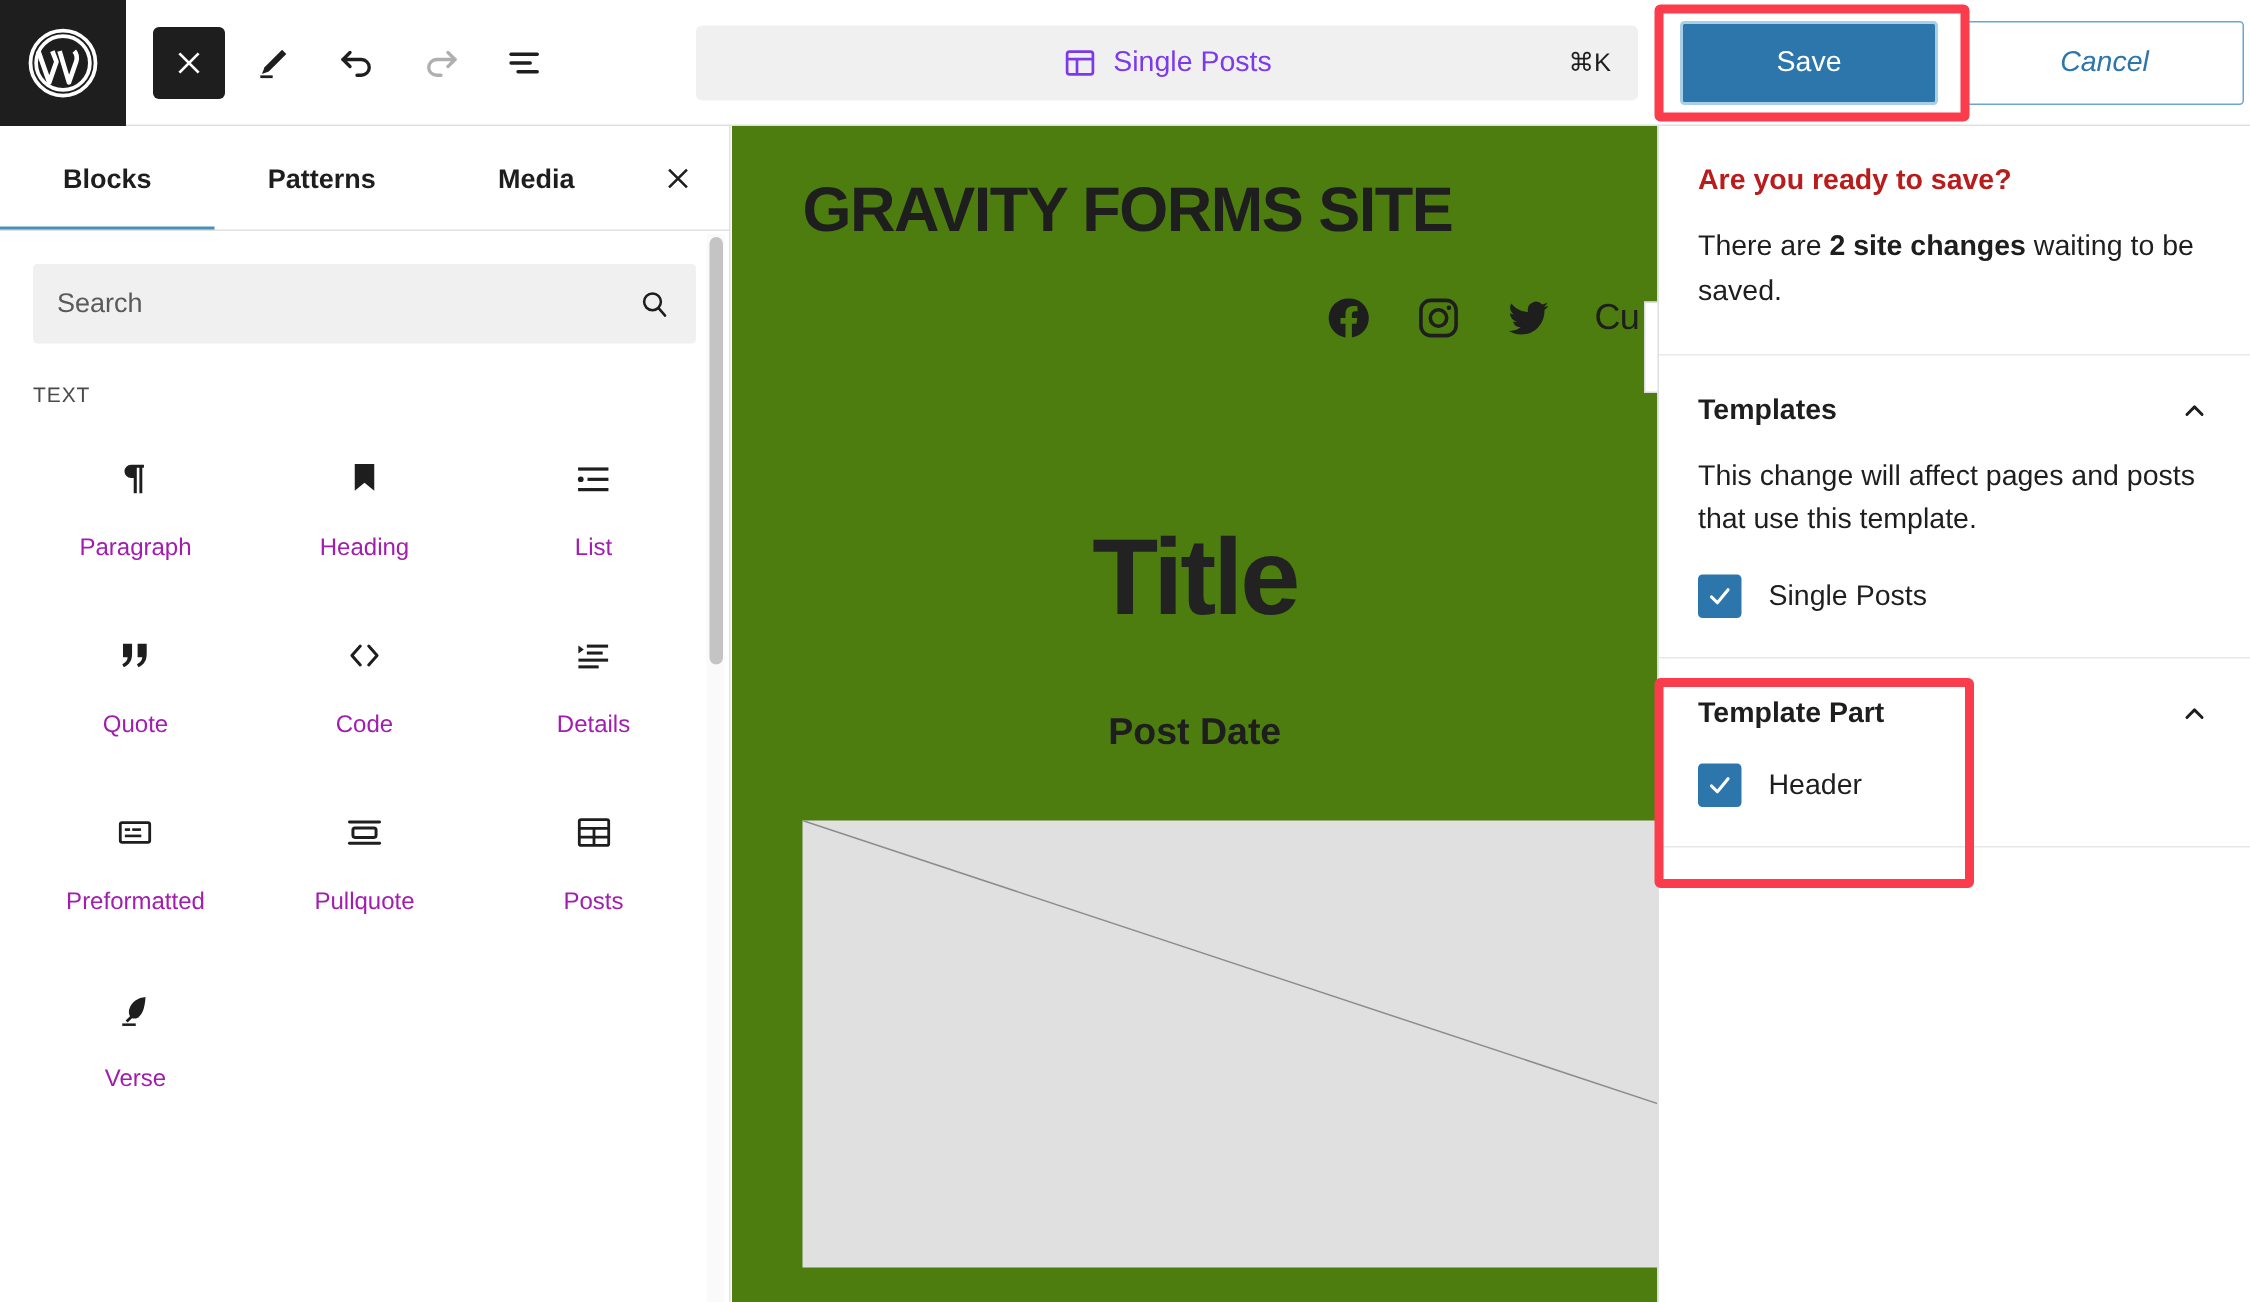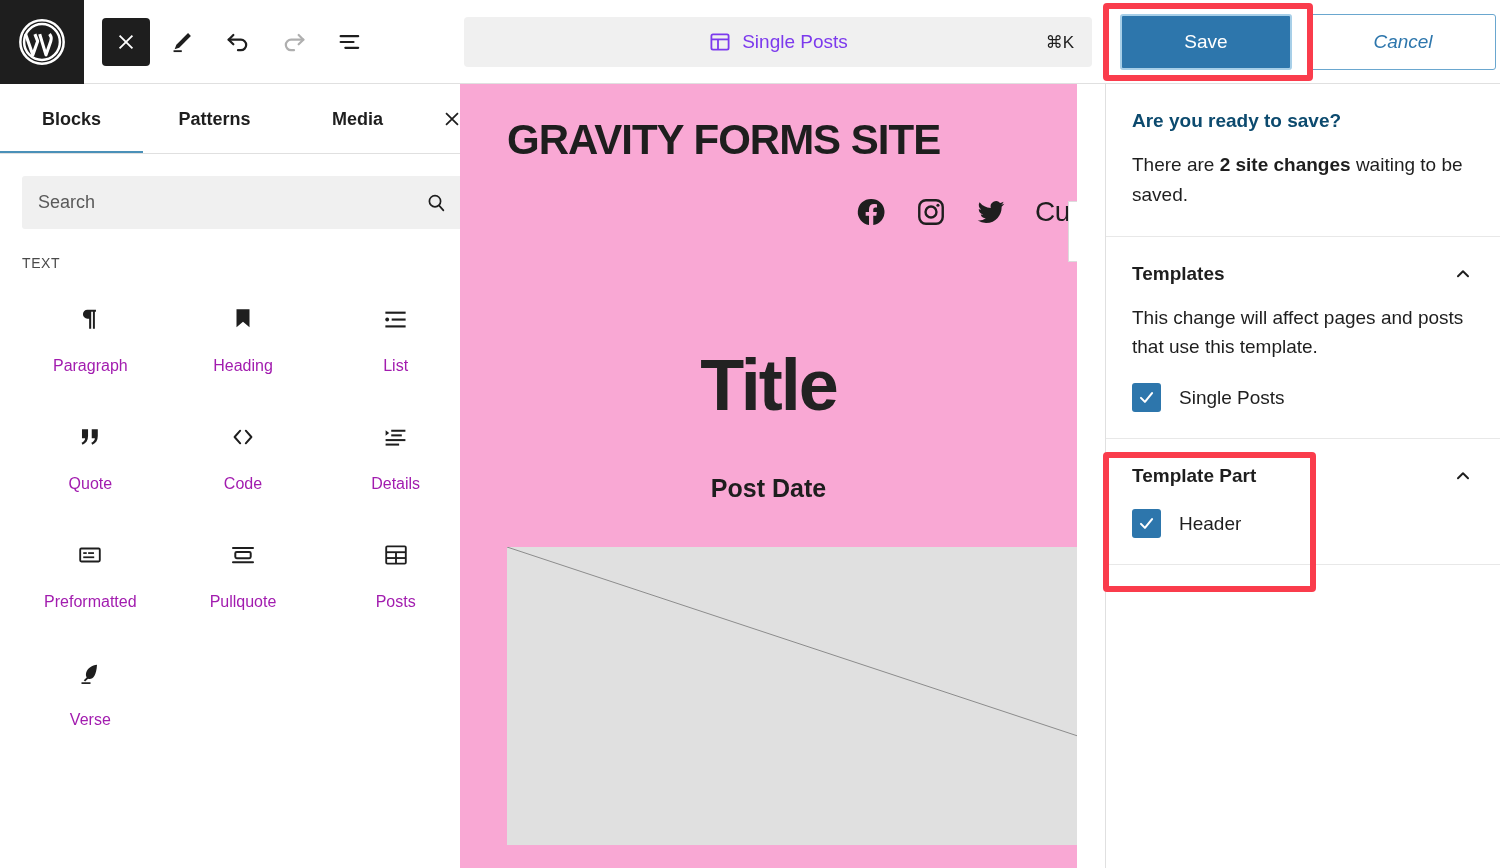--- a/index.html
+++ b/index.html
@@ -111,32 +111,32 @@
     position: absolute; right: 3px; top: 72px; width: 12px; height: 712px;
     background: #fafafa;
   }
   .ins-thumb {
     position: absolute; right: 4px; top: 74px; width: 9px; height: 285px;
     background: #c4c4c4; border-radius: 5px; cursor: pointer;
   }
 
   
   .canvas {
-    position: absolute; left: 460px; top: 84px; width: 617px; height: 784px;
-    background: #f9a8d4; overflow: hidden;
+    position: absolute; left: 488px; top: 84px; width: 617px; height: 784px;
+    background: #4d7c0f; overflow: hidden;
   }
   .site-title {
     position: absolute; left: 47px; top: 30px; width: 560px;
     font-size: 42px; font-weight: 800; letter-spacing: -1px;
     line-height: 52px; color: #1e1e1e;
   }
   .social-row {
     position: absolute; left: 395px; top: 112px; display: flex; align-items: center; gap: 28px;
   }
-  .social-more { font-size: 28px; color: #1e1e1e; letter-spacing: -.5px; }
+  .social-more { font-size: 24px; color: #1e1e1e; letter-spacing: -.5px; }
   .post-title {
     position: absolute; left: 0; top: 260px; width: 617px; text-align: center;
     font-size: 72px; font-weight: 700; color: #222; letter-spacing: -2px;
   }
   .post-date {
     position: absolute; left: 0; top: 390px; width: 617px; text-align: center;
     font-size: 25px; font-weight: bold; color: #1e1e1e;
   }
   .featured-img {
     position: absolute; left: 47px; top: 463px; width: 600px; height: 298px;
@@ -156,21 +156,21 @@
     width: 56px; height: 59px; display: flex; align-items: center; justify-content: center;
     cursor: pointer; background: transparent; border: none;
   }
 
   
   .save-panel {
     position: absolute; left: 1105px; top: 84px; width: 395px; height: 784px;
     background: #fff; border-left: 1px solid #e0e0e0;
   }
   .sp-section { padding: 26px 26px 26px 26px; border-bottom: 1px solid #e8e8e8; }
-  .sp-heading { font-size: 19px; font-weight: bold; color: #0c4a6e; }
+  .sp-heading { font-size: 19px; font-weight: bold; color: #b91c1c; }
   .sp-body {
     margin-top: 18px; font-size: 19px; line-height: 30px; color: #1e1e1e;
   }
   .sp-body b { font-weight: bold; }
   .sp-panel-head {
     display: flex; align-items: center; justify-content: space-between;
     cursor: pointer;
   }
   .sp-panel-title { font-size: 19px; font-weight: bold; color: #1e1e1e; }
   .sp-desc { margin-top: 18px; font-size: 19px; line-height: 29px; color: #1e1e1e; }

